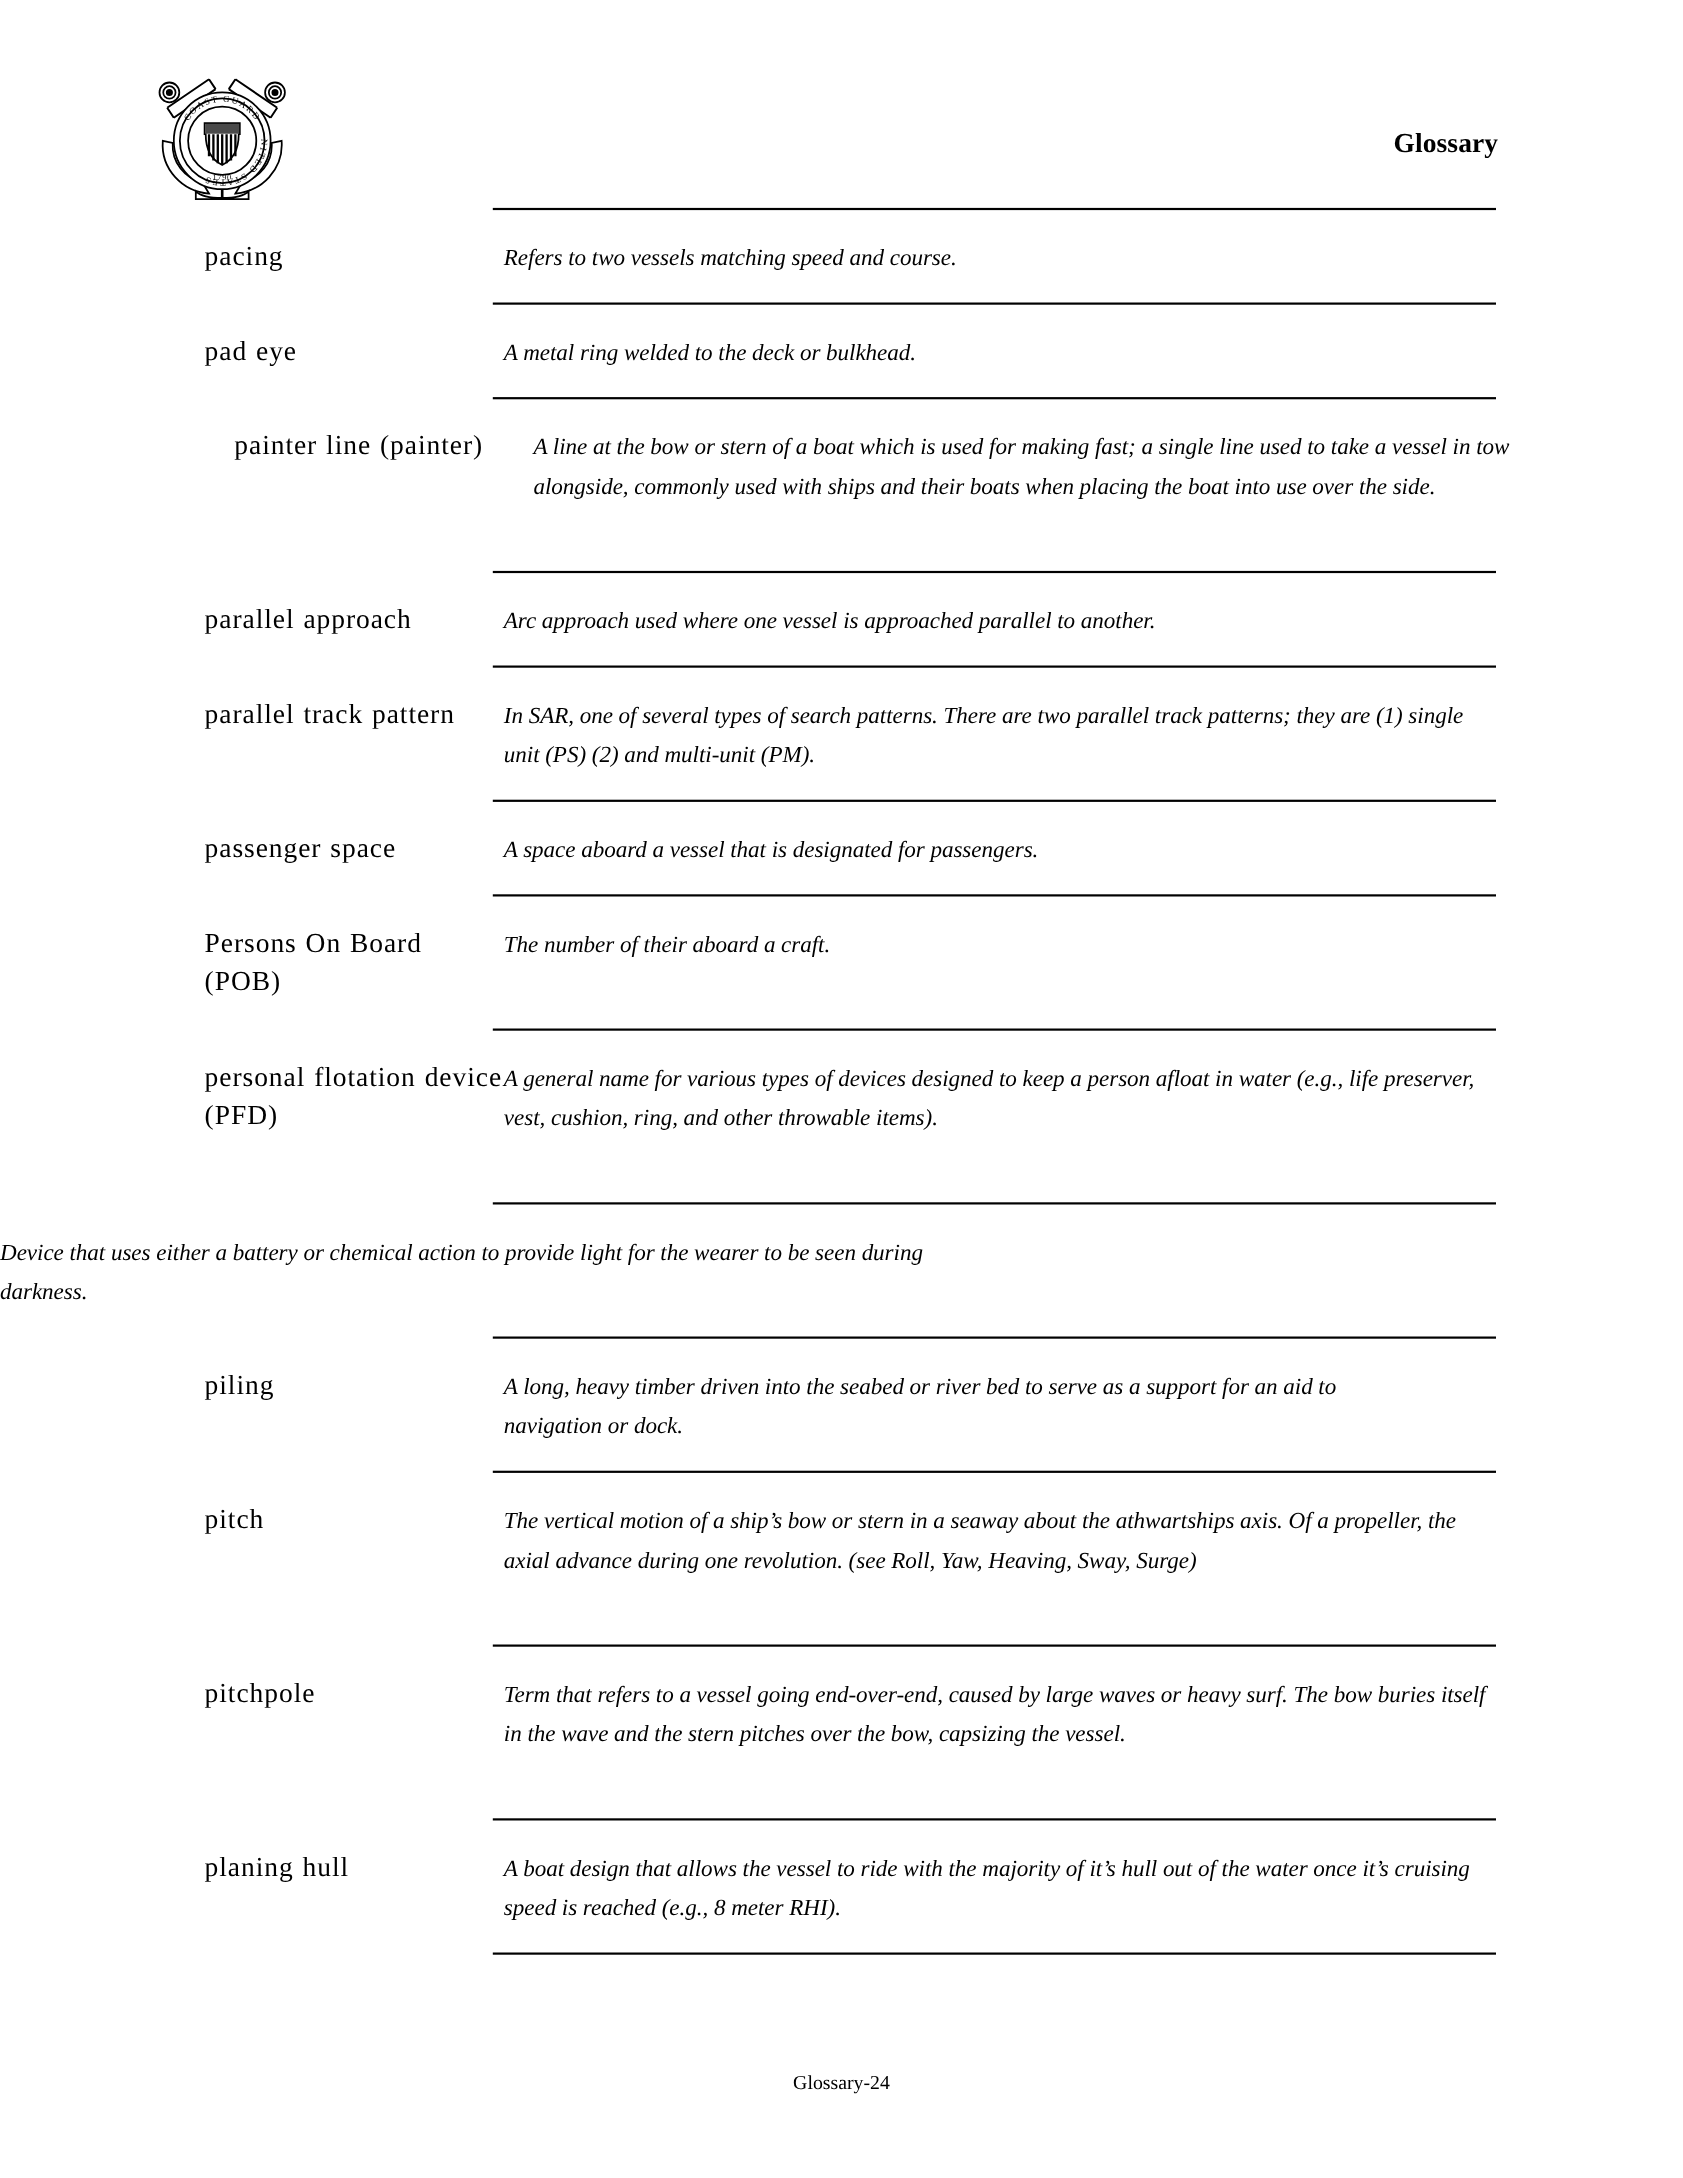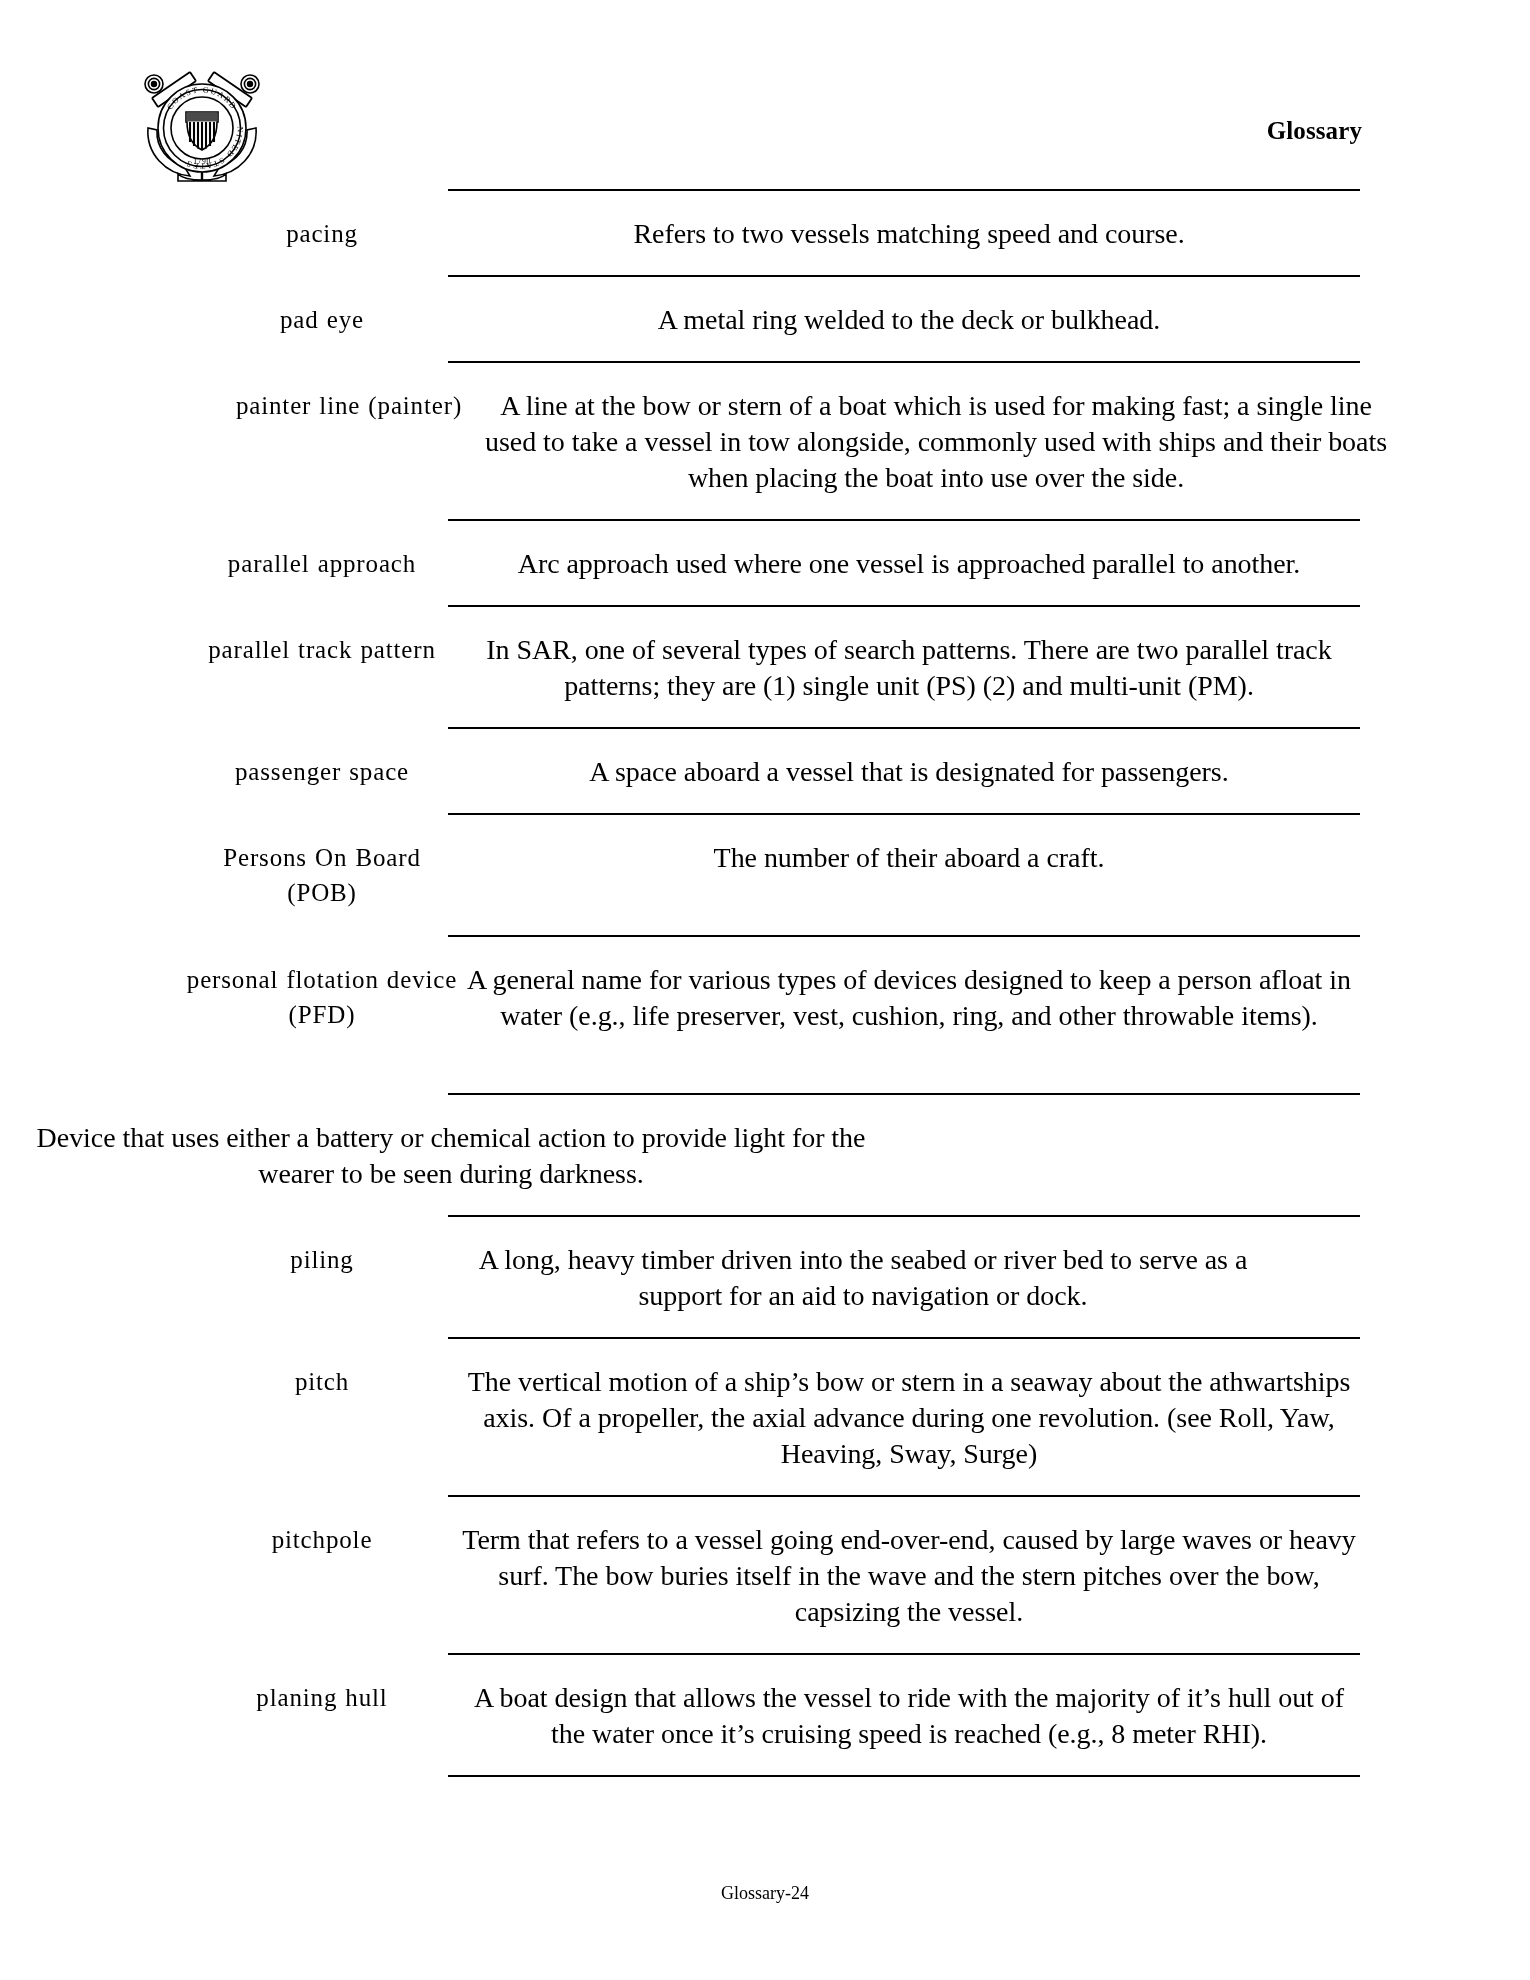--- a/index.html
+++ b/index.html
@@ -51,40 +51,40 @@
   .glossary {
     position: absolute;
     left: 0;
     top: 0;
     width: 1530px;
   }
   .g-row {
     position: relative;
     display: flex;
     align-items: flex-start;
-    text-align: center;
   }
   .g-term {
     width: 272px;
     flex: 0 0 272px;
     margin-left: 186px;
     font-size: 25px;
     line-height: 35px;
     letter-spacing: 0.85px;
     word-spacing: 1px;
     padding-top: 3px;
   }
   .g-def {
     flex: 1 1 auto;
     width: 900px;
     max-width: 902px;
-    font-size: 28px;
+    font-size: 21px;
     line-height: 36px;
     letter-spacing: -0.05px;
     padding-top: 3px;
+    font-style: italic;
   }
   
   .rule {
     position: absolute;
     left: 448px;
     width: 912px;
     height: 0;
     border-top: 2.6px solid #000000;
   }
 

